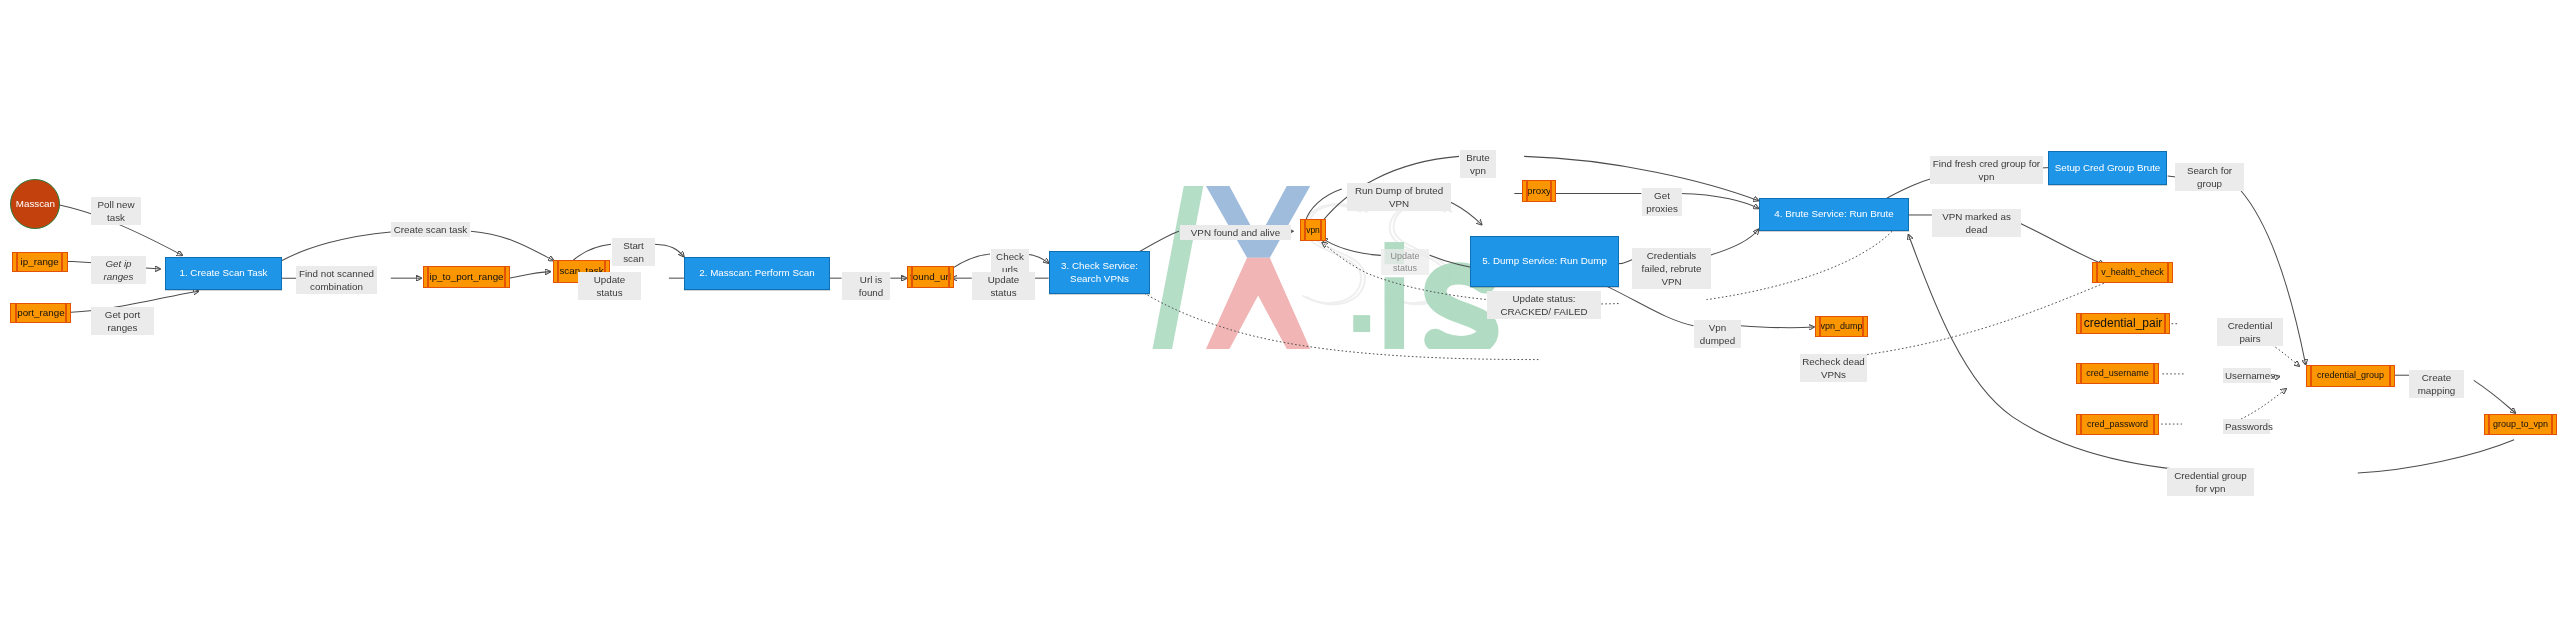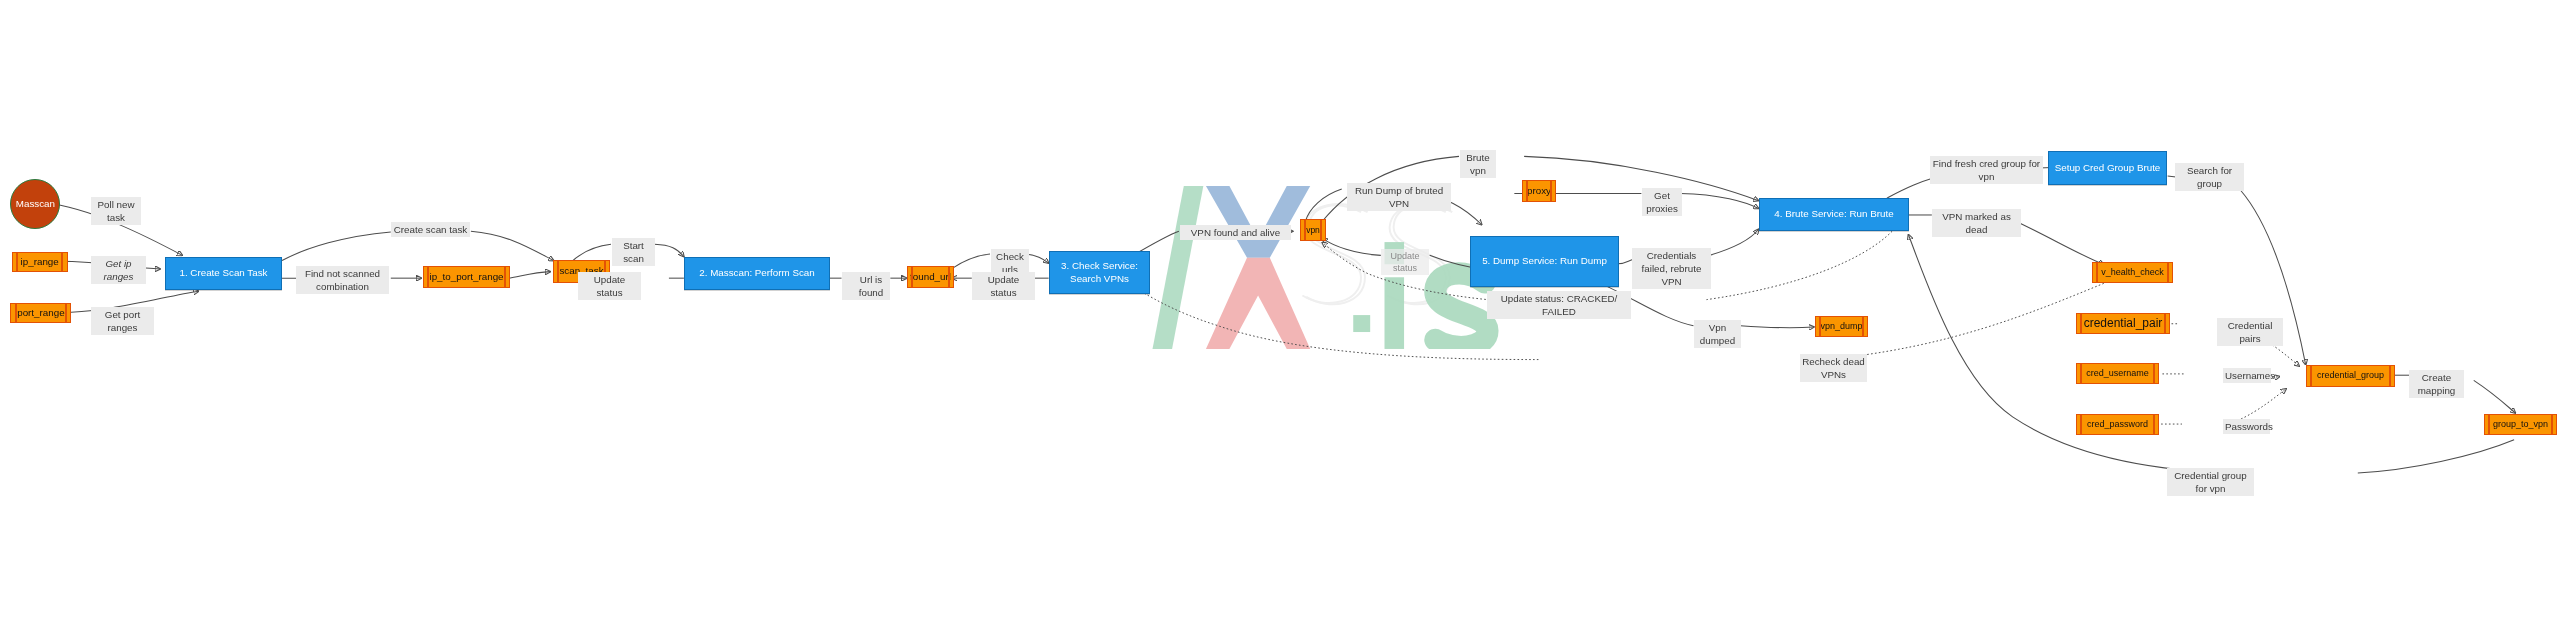--- a/index.html
+++ b/index.html
@@ -228,21 +228,21 @@
   <div class="node store" style="left:2484px;top:414px;width:73px;height:21px;font-size:9px;">
     <span>group_to_vpn</span>
   </div>
 
   <div class="elabel" style="left:91px;top:197px;width:50px;">Poll new task</div>
 
   <div class="elabel" style="left:91px;top:256px;width:55px;font-style:italic;">Get ip ranges</div>
 
   <div class="elabel" style="left:91px;top:307px;width:63px;">Get port ranges</div>
 
-  <div class="elabel" style="left:296px;top:266px;width:93px;">Find not scanned combination</div>
+  <div class="elabel" style="left:296px;top:266px;width:81px;">Find not scanned combination</div>
 
   <div class="elabel" style="left:391px;top:222px;width:79px;">Create scan task</div>
 
   <div class="elabel" style="left:612px;top:238px;width:43px;">Start scan</div>
 
   <div class="elabel" style="left:578px;top:272px;width:63px;">Update status</div>
 
   <div class="elabel" style="left:842px;top:272px;width:48px;padding-left:12px;">Url is found</div>
 
   <div class="elabel" style="left:991px;top:249px;width:38px;">Check urls</div>
@@ -254,21 +254,21 @@
   <div class="elabel" style="left:1460px;top:150px;width:36px;">Brute vpn</div>
 
   <div class="elabel" style="left:1347px;top:183px;width:104px;">Run Dump of bruted VPN</div>
 
   <div class="elabel" style="left:1381px;top:249px;width:48px;font-size:9px;color:#8a8a8a;background:rgba(235,235,235,.75);">Update status</div>
 
   <div class="elabel" style="left:1642px;top:188px;width:40px;">Get proxies</div>
 
   <div class="elabel" style="left:1632px;top:248px;width:79px;">Credentials failed, rebrute VPN</div>
 
-  <div class="elabel" style="left:1487px;top:291px;width:144px;">Update status: CRACKED/ FAILED</div>
+  <div class="elabel" style="left:1487px;top:291px;width:114px;">Update status: CRACKED/ FAILED</div>
 
   <div class="elabel" style="left:1694px;top:320px;width:47px;">Vpn dumped</div>
 
   <div class="elabel" style="left:1800px;top:354px;width:67px;">Recheck dead VPNs</div>
 
   <div class="elabel" style="left:1930px;top:156px;width:113px;">Find fresh cred group for vpn</div>
 
   <div class="elabel" style="left:1932px;top:209px;width:89px;">VPN marked as dead</div>
 
   <div class="elabel" style="left:2175px;top:163px;width:69px;">Search for group</div>

